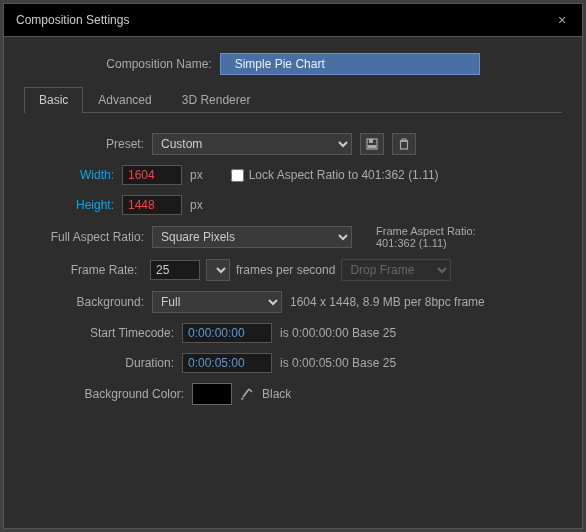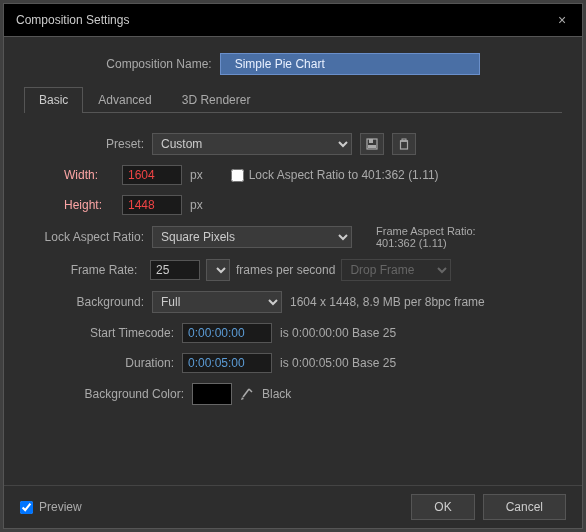--- a/index.html
+++ b/index.html
@@ -131,21 +131,22 @@
       color: #aaa;
       width: 24px;
       height: 22px;
       display: flex;
       align-items: center;
       justify-content: center;
       cursor: pointer;
       font-size: 11px;
     }
     .dim-label {
-      color: #fca5a5;
+      text-align: right;
+      color: #0ea5e9;
       font-size: 12px;
       width: 50px;
       flex-shrink: 0;
     }
     .dim-input {
       background: #1a1a1a;
       border: 1px solid #555;
       color: #ef4444;
       font-size: 12px;
       padding: 2px 5px;
@@ -386,21 +387,21 @@
         </div>
       </div>
 
       <div style="display:flex; align-items:center; gap:8px; margin-left:40px;">
         <span class="dim-label">Height:</span>
         <input class="dim-input" type="text" value="1448" style="">
         <span class="px-label">px</span>
       </div>
 
       <div class="pixel-aspect-row" style="margin-left:0px; display:flex; align-items:center;">
-        <span class="par-label" style="width:120px;">Lock Aspect Ratio:</span>
+        <span class="par-label" style="width:120px;">Full Aspect Ratio:</span>
         <select class="par-select">
           <option>Square Pixels</option>
           <option>D1/DV NTSC</option>
         </select>
         <div class="frame-aspect-box" style="margin-left:16px;">
           <div class="frame-aspect-title">Frame Aspect Ratio:</div>
           <div class="frame-aspect-value">401:362 (1.11)</div>
         </div>
       </div>
 
@@ -449,23 +450,13 @@
             <line x1="3" y1="10" x2="9" y2="2" stroke="#aaa" stroke-width="1.5"></line>
             <polygon points="2,10 1,13 4,12" fill="#aaa"></polygon>
           </svg>
         </button>
         <span class="color-name">Black</span>
       </div>
 
     </div>
   </div>
 
-  <div class="footer">
-    <div class="preview-row">
-      <input type="checkbox" class="preview-checkbox" checked="" style="">
-      <span class="preview-label">Preview</span>
-    </div>
-    <div class="footer-btns">
-      <button class="btn-ok">OK</button>
-      <button class="btn-cancel">Cancel</button>
-    </div>
-  </div>
 </div>
 
 </body></html>

